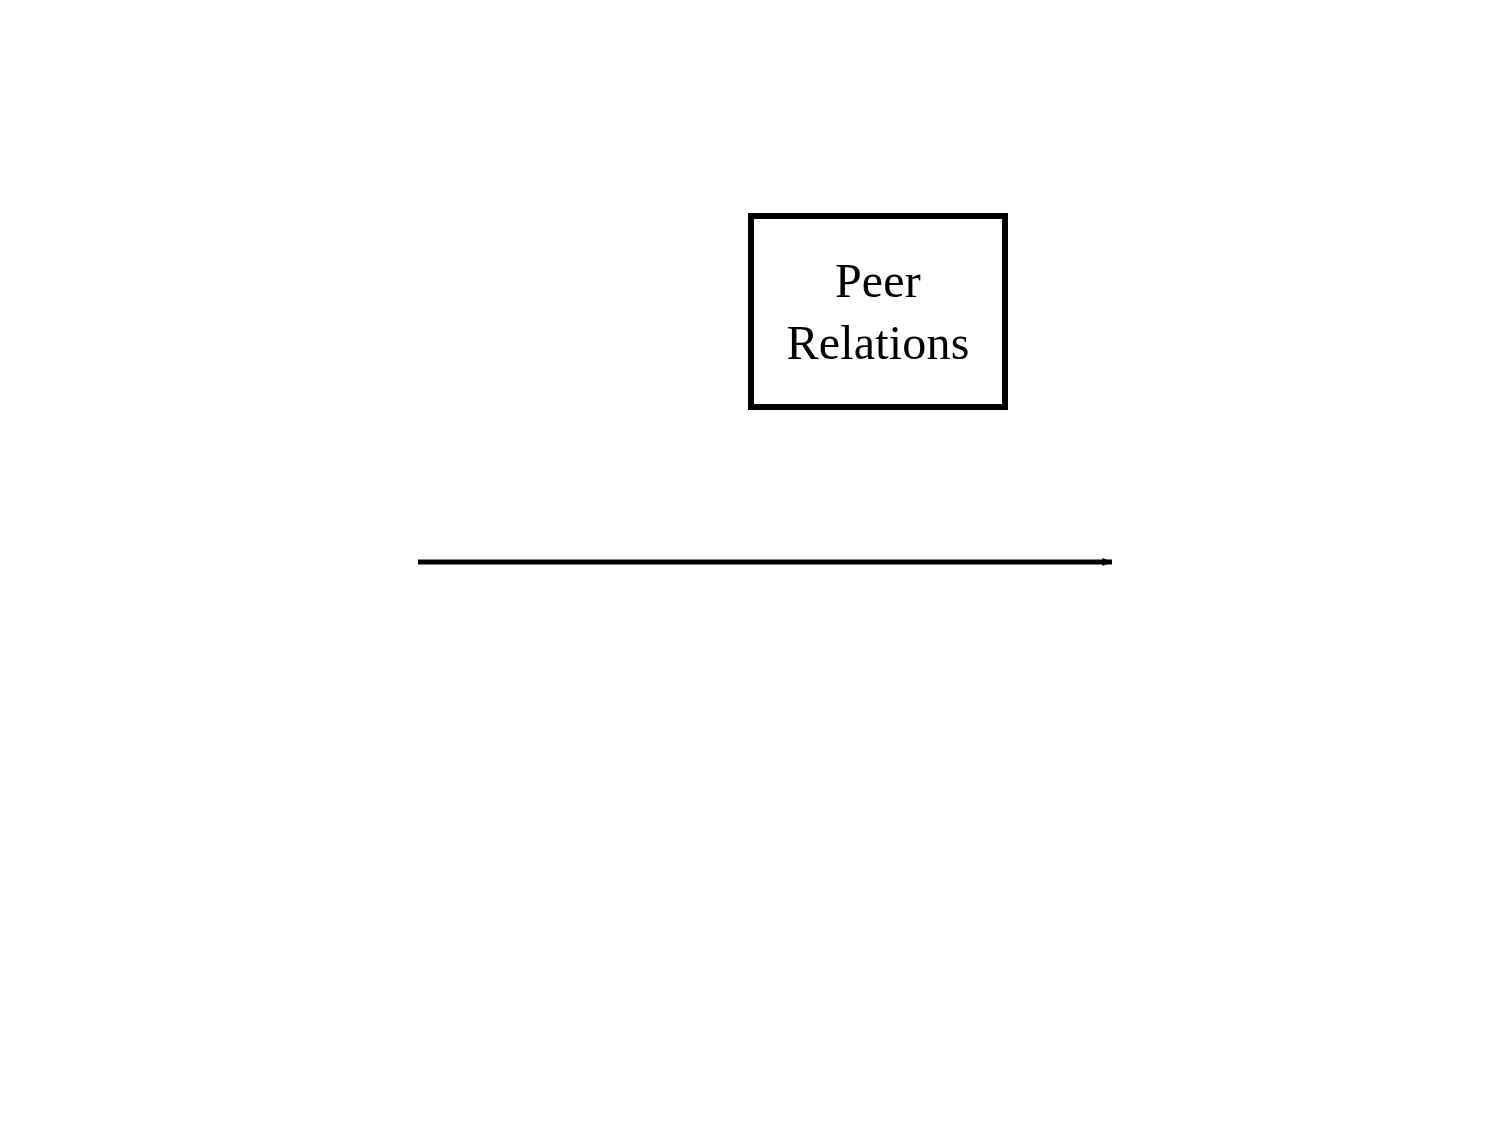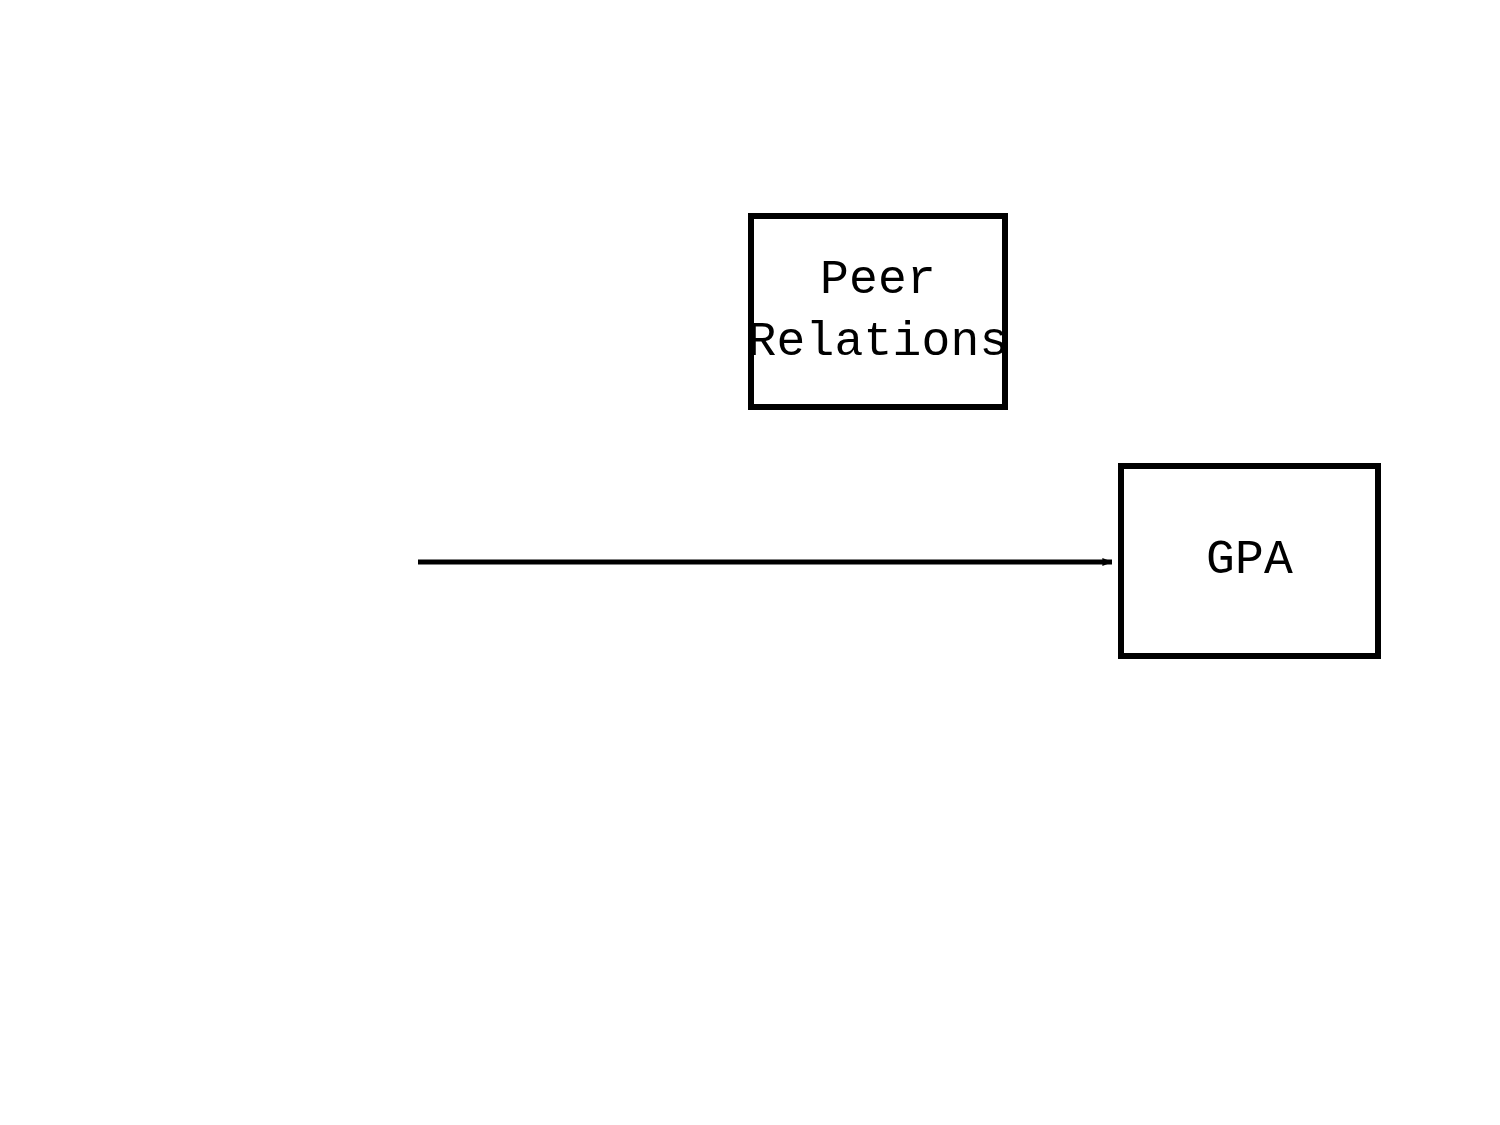--- a/index.html
+++ b/index.html
@@ -20,21 +20,21 @@
     position: absolute;
     box-sizing: border-box;
     background: #ffffff;
     border: 6px solid #000000;
     display: flex;
     align-items: center;
     justify-content: center;
     text-align: center;
   }
   .node-label {
-    font-family: Liberation Mono, monospace;
+    font-family: Liberation Serif, serif;
     font-size: 48px;
     line-height: 1.28;
     color: #000000;
     white-space: pre-line;
     letter-spacing: 0.2px;
   }
   
   #node-peer-relations {
     left: 748px;
     top: 213px;
@@ -78,17 +78,14 @@
       <line x1="418" y1="562" x2="1112" y2="562" stroke="#000000" stroke-width="5" marker-end="url(#arrowhead-filled)"></line>
     </g>
   </svg>
 
   <div class="node-box" id="node-peer-relations">
     <span class="node-label">Peer
 Relations</span>
   </div>
 
 
-  <div class="node-box" id="node-gpa">
-    <span class="node-label">GPA</span>
-  </div>
 
 </div>
 
 </body></html>

